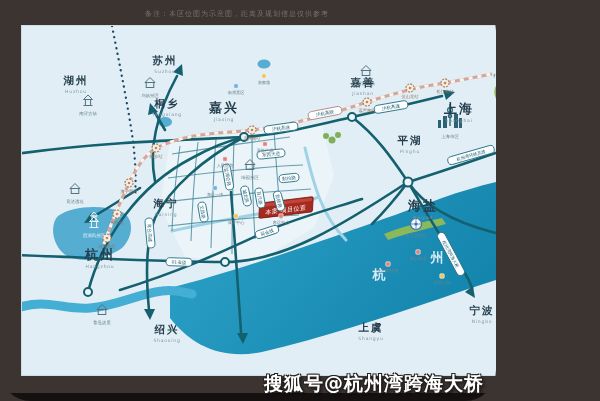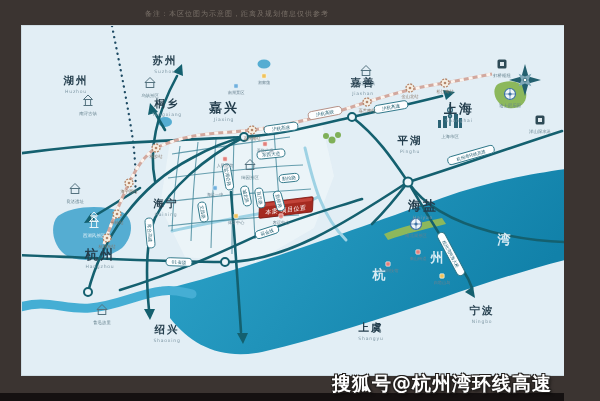--- a/index.html
+++ b/index.html
@@ -1,17 +1,17 @@
 <!DOCTYPE html>
 <html><head>
 <meta charset="utf-8">
 <style>
   html,body{margin:0;padding:0;background:#3b3431;}
-  .stage{position:relative;width:564px;height:401px;background:#3b3431;overflow:hidden;
-         font-family:"DejaVu Sans",sans-serif;}
+  .stage{position:relative;width:496px;height:401px;background:#3b3431;overflow:hidden;
+         font-family:"DejaVu Sans",sans-serif;border-radius:31px;}
   .caption{position:absolute;left:145px;top:9px;font-size:7px;color:#7a7169;letter-spacing:1px;white-space:nowrap;}
   .map-wrap{position:absolute;left:22px;top:26px;width:546px;height:349px;outline:1px solid #cfdde4;}
   .map-wrap svg{display:block;}
   .bottom-strip{position:absolute;left:0;bottom:0;width:600px;height:8px;background:#151111;}
   .watermark{position:absolute;right:12px;bottom:4px;font-size:19px;font-weight:bold;color:#ffffff;
     letter-spacing:1px;white-space:nowrap;
     text-shadow:1px 1px 0 #23201e,-1px -1px 0 #23201e,1px -1px 0 #23201e,-1px 1px 0 #23201e,2px 2px 3px rgba(0,0,0,.6);}
   
   .city{font-family:"DejaVu Sans",sans-serif;font-size:10.5px;font-weight:600;fill:#243e4d;text-anchor:middle;letter-spacing:2px;}
   .city.major{font-size:13px;font-weight:700;}
@@ -434,14 +434,14 @@
           </g>
           <g>
             <text x="460" y="288" class="city">宁波</text>
             <text x="460" y="296.5" class="pinyin">Ningbo</text>
           </g>
         </g>
     </svg>
   </div>
 
   <div class="bottom-strip"></div>
-  <div class="watermark">搜狐号@杭州湾环线高速</div>
+  <div class="watermark">搜狐号@杭州湾跨海大桥</div>
 </div>
 
 </body></html>

